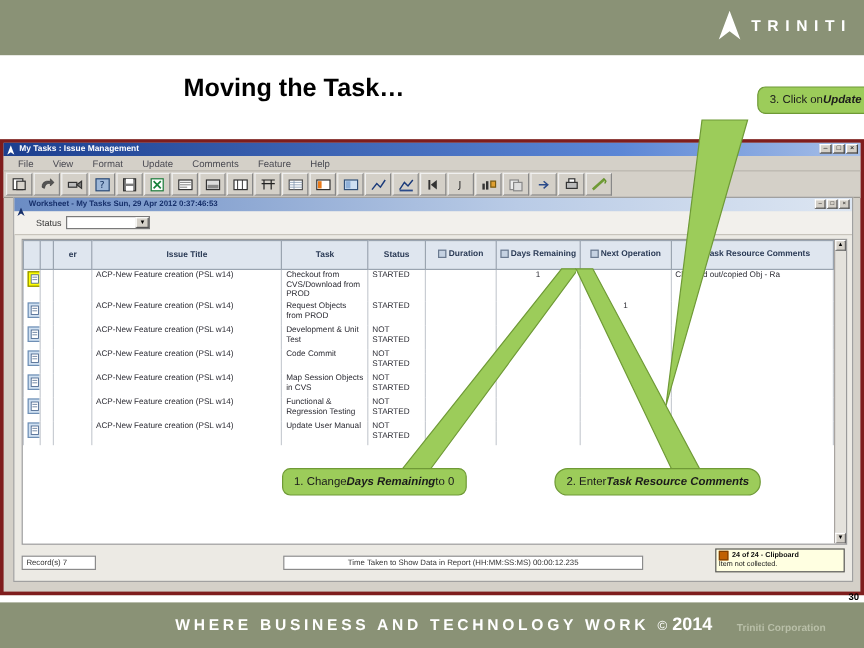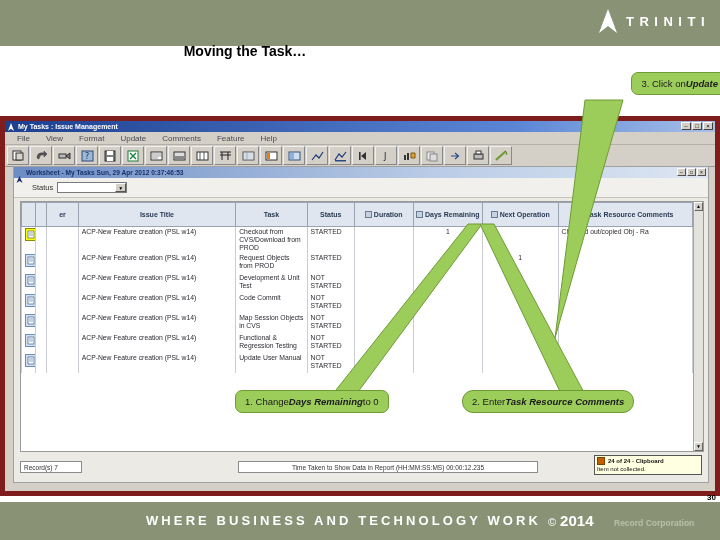--- a/index.html
+++ b/index.html
@@ -20,22 +20,22 @@
     display:flex; align-items:center; gap:7px;
   }
   .logo-mark { width:22px; height:26px; position:relative; }
   .logo-mark svg { display:block; }
   .logo-text {
     color:#ffffff; font-size:13px; letter-spacing:5.5px;
     font-weight:600; font-family:"Liberation Sans", sans-serif;
   }
 
   .slide-title {
-    position:absolute; left:0; top:43px; width:720px;
-    text-align:center; font-size:14px; font-weight:bold; color:#000;
+    position:absolute; left:0; top:62px; width:720px;
+    text-align:center; font-size:21px; font-weight:bold; color:#000;
     font-family:"Liberation Sans", sans-serif;
     padding-left:0;
   }
   .slide-title span { display:inline-block; transform:translateX(-115px); }
 
   .footerbar {
     position:absolute; left:0; bottom:0; width:720px; height:38px;
     background:#8a9276; display:flex; align-items:center;
   }
   .footer-tagline {
@@ -53,21 +53,21 @@
     color:#b9bfa8; font-size:8.5px; font-weight:bold;
   }
   .page-num {
     position:absolute; right:4px; bottom:38px;
     font-size:8px; color:#000; font-weight:bold;
   }
 
   
   .appwin {
     position:absolute; left:0; top:116px; width:720px; height:380px;
-    background:#d4d0c8; border:5px solid #7f1d1d;
+    background:#d4d0c8; border:3px solid #7f1d1d;
   }
   .titlebar {
     height:11px; background:linear-gradient(to right,#1c3f8f,#5b86d6 72%,#a8c0e8);
     display:flex; align-items:center; padding:0 2px; position:relative;
   }
   .titlebar-icon {
     width:8px; height:8px; margin-right:3px; flex:0 0 auto;
     display:flex; align-items:center; justify-content:center;
   }
   .titlebar-text {
@@ -639,14 +639,14 @@
     <b>Task Resource Comments</b>
 </div>
 
 <div class="page-num">30</div>
 <div class="footerbar">
   <span class="footer-tagline">WHERE BUSINESS AND TECHNOLOGY WORK</span>
   <span class="footer-copy">
     <span class="c">©</span>
     <span>2014</span>
   </span>
-  <span class="footer-corp">Record Corporation</span>
+  <span class="footer-corp">Triniti Corporation</span>
 </div>
 
 </body></html>

